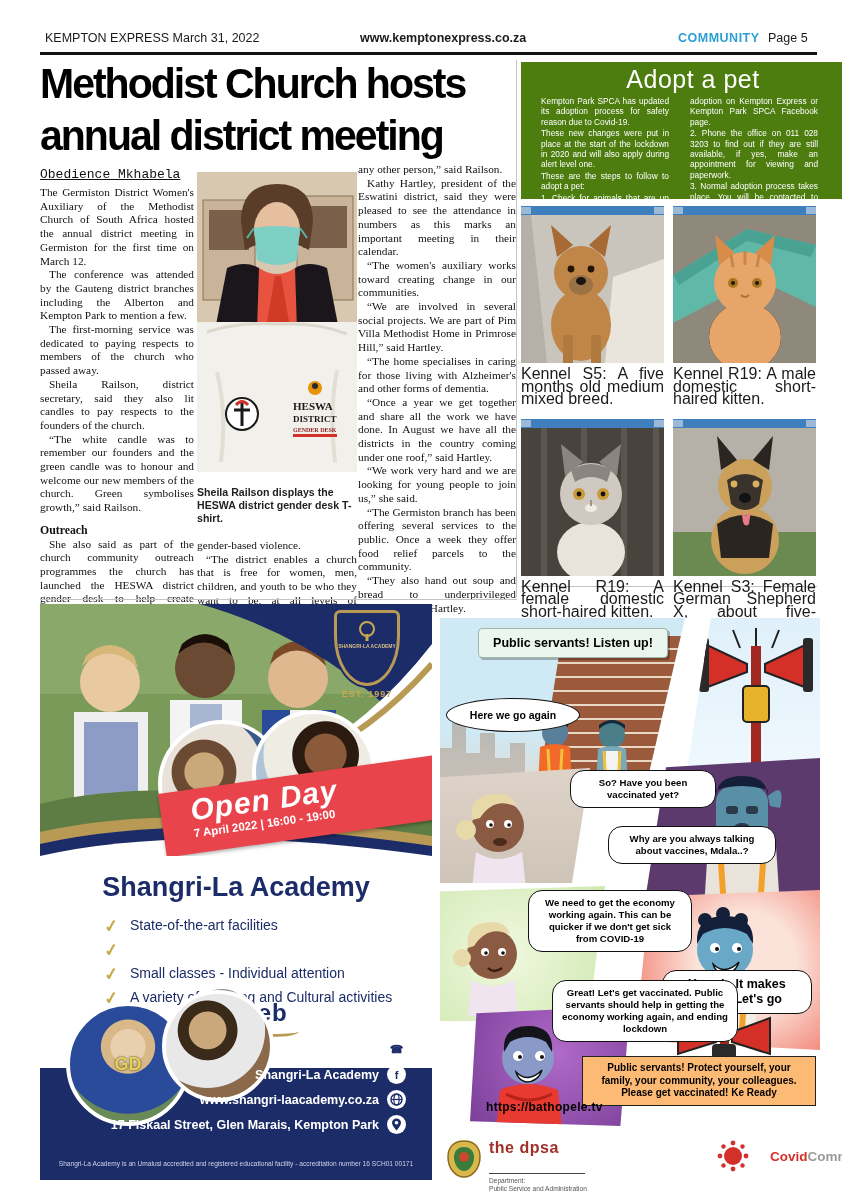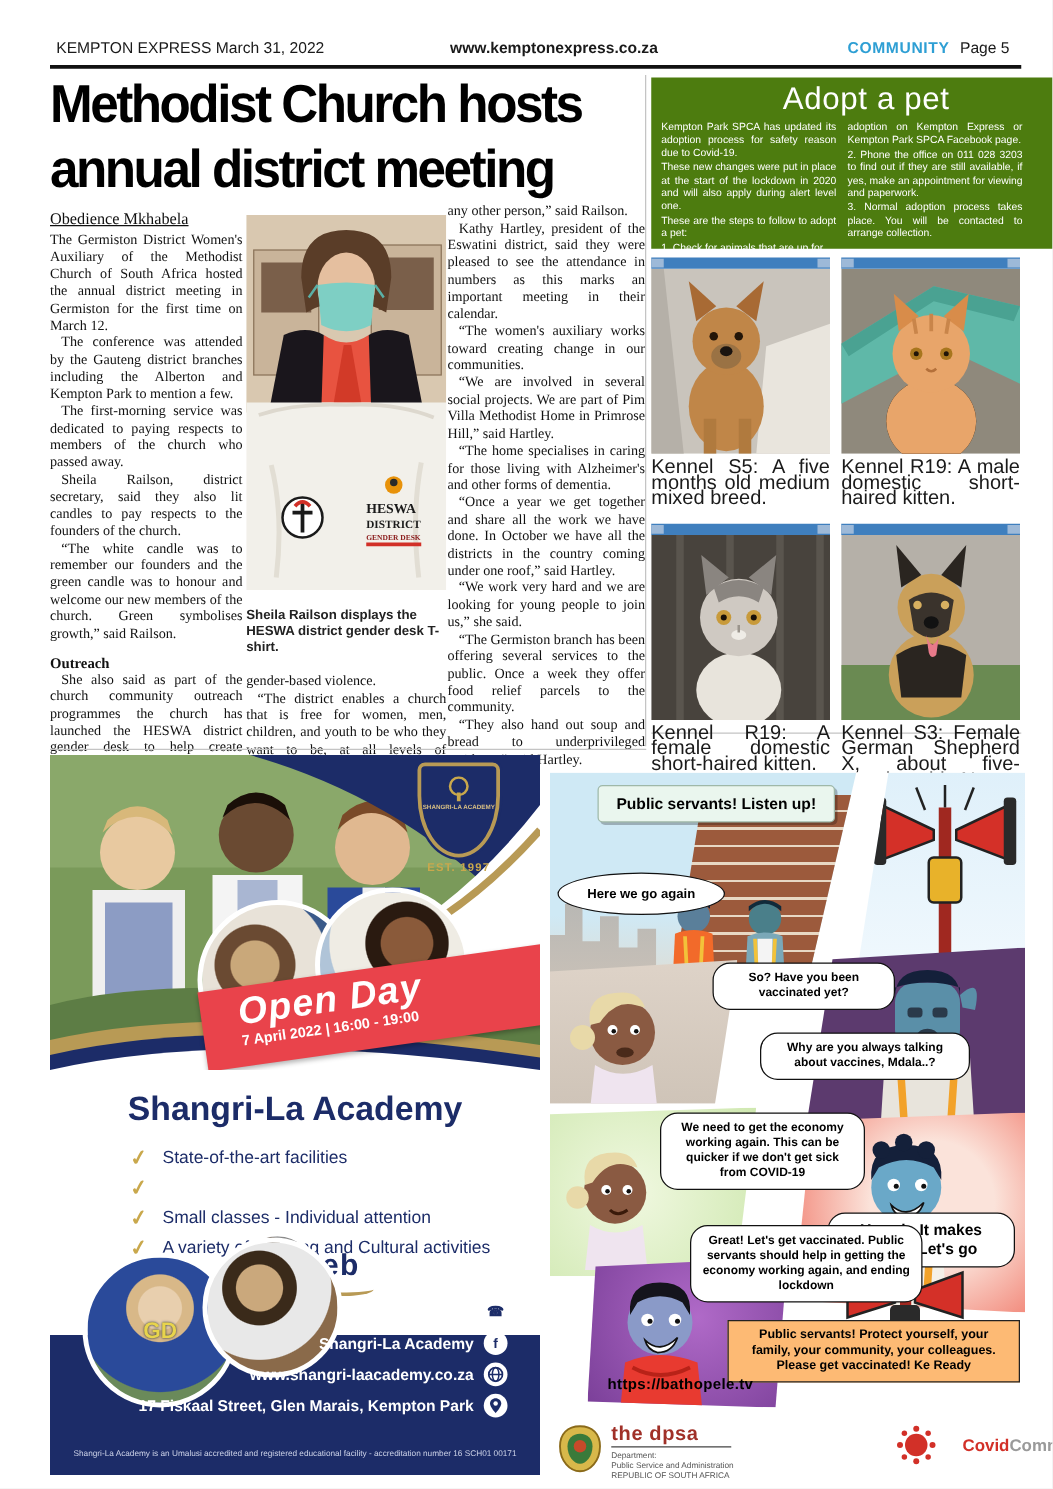--- a/index.html
+++ b/index.html
@@ -10,21 +10,21 @@
   .masthead{position:absolute;left:40px;top:31px;width:777px;height:18px;font-size:12.5px;color:#1a1a1a;}
   .mh-left{position:absolute;left:5px;top:0;}
   .mh-center{position:absolute;left:320px;top:0;font-weight:bold;}
   .mh-section{position:absolute;left:638px;top:0;font-weight:bold;color:#2e9fd4;letter-spacing:.5px;}
   .mh-page{position:absolute;left:728px;top:0;}
   .mh-rule{position:absolute;left:40px;top:52px;width:777px;height:3px;background:#111;}
 
   
   .headline{position:absolute;left:40px;top:57px;width:482px;font-size:41px;line-height:50px;
             font-weight:800;letter-spacing:-2px;color:#000;transform:scaleY(1.04);transform-origin:top left;}
-  .byline{position:absolute;left:40px;top:167px;font-family:Liberation Serif, serif;font-size:13px;
+  .byline{position:absolute;left:40px;top:167px;font-family:Liberation Mono, monospace;font-size:13px;
           text-decoration:underline;color:#111;}
   .colbody{position:absolute;font-family:"Liberation Serif",serif;font-size:11.3px;line-height:13.7px;
            color:#111;text-align:justify;}
   .col1{left:40px;top:186px;width:154px;}
   .col2{left:197px;top:172px;width:160px;}
   .col3{left:358px;top:163px;width:158px;}
   .colbody p{margin:0;}
   .colbody p + p{text-indent:9px;}
   .subhead{font-weight:bold;margin-top:9px !important;font-size:11.8px;text-indent:0 !important;}
   .subhead + p{text-indent:9px;}
@@ -35,21 +35,21 @@
 
   .v-div{position:absolute;left:516px;top:60px;width:1px;height:537px;background:#c4c4c4;}
   .h-div-article{position:absolute;left:40px;top:599px;width:477px;height:1px;background:#c4c4c4;}
   .h-div-right{position:absolute;left:521px;top:586px;width:296px;height:1px;background:#c4c4c4;}
 
   
   .adopt-box{position:absolute;left:521px;top:62px;width:344px;height:137px;background:#4d7c0f;}
   .adopt-title{color:#fff;font-size:25px;text-align:center;margin:3px 0 2px 0;font-weight:400;letter-spacing:.5px;}
   .adopt-cols{display:flex;gap:9px;padding:0 8px;}
   .adopt-col{width:140px;color:#fff;font-size:8.3px;line-height:10.4px;text-align:justify;}
-  .adopt-col p{margin:0 0 1px 0;}
+  .adopt-col p{margin:0 0 1px 12px;}
 
   .pets{position:absolute;left:521px;top:206px;width:296px;}
   .pet-row{display:flex;gap:9px;}
   .pet-row + .pet-row{margin-top:13px;}
   .pet-card{width:143px;}
   .pet-bar{height:9px;background:#3f7fbe;position:relative;}
   .pet-bar::before,.pet-bar::after{content:"";position:absolute;top:1px;width:10px;height:7px;background:#9db9d8;}
   .pet-bar::before{left:0;} .pet-bar::after{right:0;}
   .pet-photo{width:143px;height:148px;display:block;}
   .pet-caption{margin-top:5px;font-size:16px;line-height:12.6px;color:#1a1a1a;text-align:justify;}
@@ -132,21 +132,21 @@
              clip-path:polygon(4% 6%,100% 0,94% 100%,0 96%);}
   .outro-box{position:absolute;right:4px;top:438px;width:212px;background:#fdba74;border:1.6px solid #222;
              padding:5px 10px;font-size:10px;font-weight:800;text-align:center;line-height:12.5px;}
   .c-url{position:absolute;left:46px;top:482px;font-size:12px;font-weight:800;color:#000;letter-spacing:.3px;}
   .speaker2{position:absolute;right:40px;top:392px;}
 
   
   .dpsa{position:absolute;left:446px;top:1139px;display:flex;align-items:flex-start;}
   .dpsa-text{margin-left:7px;}
   .dpsa-title{color:#a03028;font-size:16px;font-weight:800;letter-spacing:.5px;
-              border-bottom:1.5px solid #444;padding-bottom:0;width:96px;}
+              border-bottom:1.5px solid #444;padding-bottom:16px;width:96px;}
   .dpsa-lines{margin-top:3px;font-size:6.6px;color:#555;line-height:8px;}
   .covid{position:absolute;left:716px;top:1139px;display:flex;align-items:center;}
   .covid-text{font-size:13.5px;font-weight:800;margin-left:-8px;padding-left:28px;}
   .covid-red{color:#d23028;} .covid-grey{color:#9a9a9a;}
 </style>
 </head>
 <body>
 
 <div class="page">
 
@@ -208,21 +208,21 @@
       <p>“The district enables a church that is free for women, men, children, and youth to be who they want to be, at all levels of gatherings for the Methodist people and</p>
     </div>
   </div>
 
   <div class="colbody col3">
     <p>any other person,” said Railson.</p>
     <p>Kathy Hartley, president of the Eswatini district, said they were pleased to see the attendance in numbers as this marks an important meeting in their calendar.</p>
     <p>“The women's auxiliary works toward creating change in our communities.</p>
     <p>“We are involved in several social projects. We are part of Pim Villa Methodist Home in Primrose Hill,” said Hartley.</p>
     <p>“The home specialises in caring for those living with Alzheimer's and other forms of dementia.</p>
-    <p>“Once a year we get together and share all the work we have done. In October we have all the districts in the country coming under one roof,” said Hartley.</p>
+    <p>“Once a year we get together and share all the work we have done. In August we have all the districts in the country coming under one roof,” said Hartley.</p>
     <p>“We work very hard and we are looking for young people to join us,” she said.</p>
     <p>“The Germiston branch has been offering several services to the public. Once a week they offer food relief parcels to the community.</p>
     <p>“They also hand out soup and bread to underprivileged residents,” said Hartley.</p>
   </div>
 
   <div class="v-div"></div>
   <div class="h-div-article"></div>
   <div class="h-div-right"></div>
 
   <div class="adopt-box">

